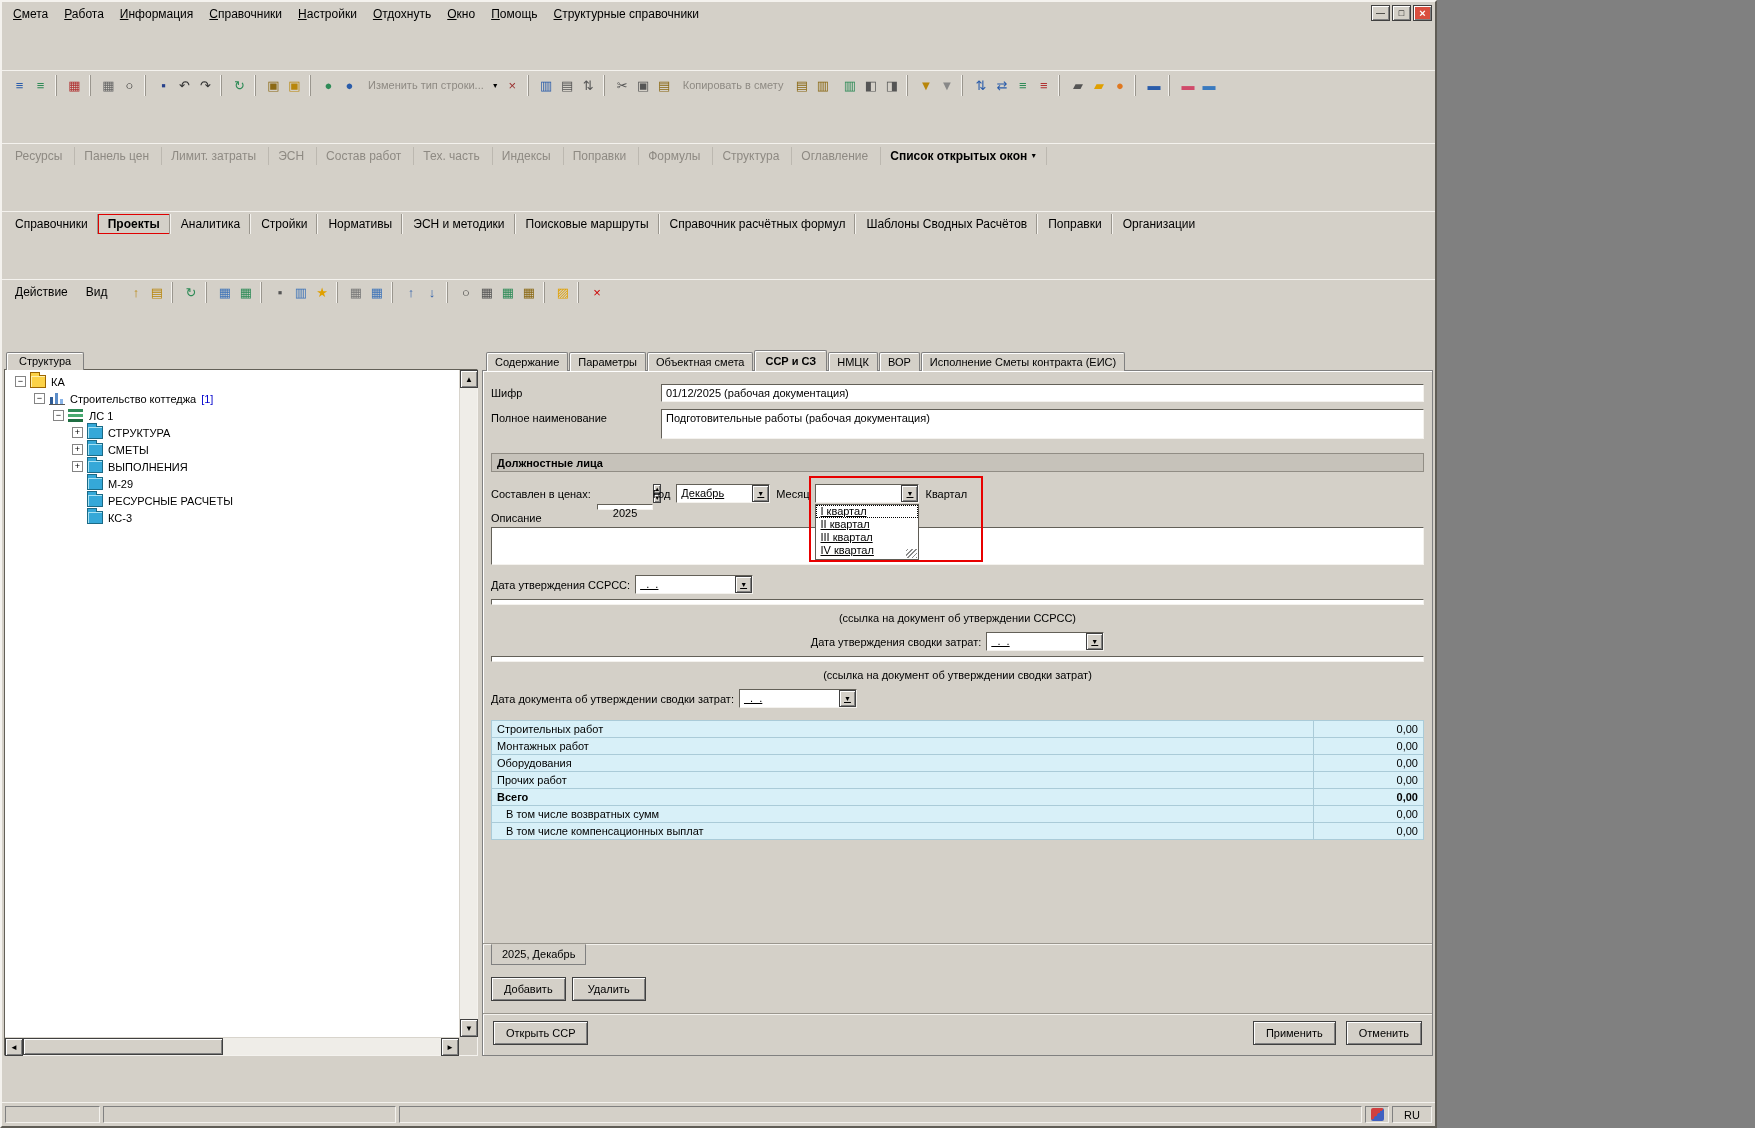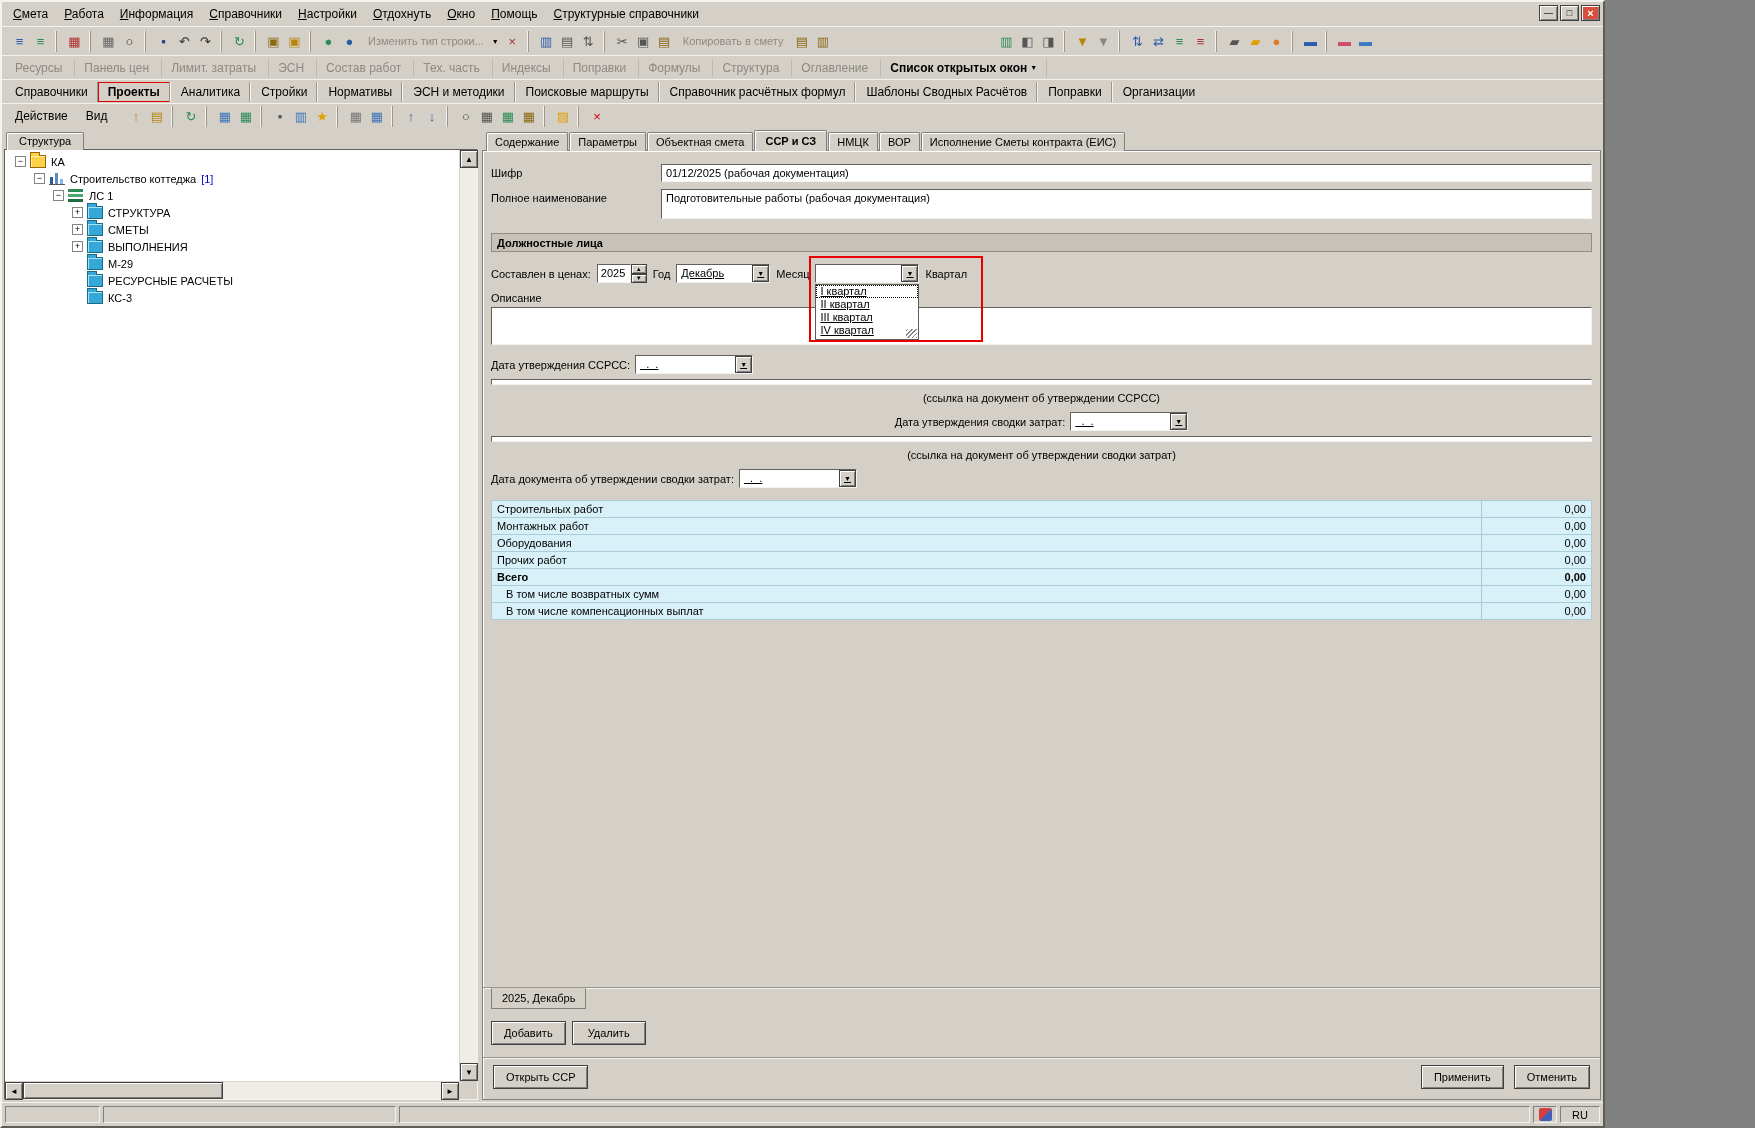--- a/index.html
+++ b/index.html
@@ -1,20 +1,20 @@
 <!DOCTYPE html>
 <html><head>
 <meta charset="utf-8">
 <style>
   * { box-sizing: border-box; margin: 0; padding: 0; }
   html,body { width:1755px; height:1128px; overflow:hidden; }
   body { font-family:"Liberation Sans", sans-serif; font-size:11px; color:#000; background:#808080; }
 
-  .app { width:1605px; height:1128px; background:#d4d0c8; display:flex; flex-direction:column;
-         border:2px solid; border-color:#f4f2ee #5f5c55 #5f5c55 #f4f2ee; }
+  .app { width:1437px; height:1128px; background:#d4d0c8; display:flex; flex-direction:column;
+         border:2px solid; border-color:#f4f2ee #5f5c55 #5f5c55 #f4f2ee;gap:44px; }
 
   
   .menubar { height:24px; display:flex; align-items:center; padding:1px 3px; position:relative; flex:none; }
   .menu-item { display:inline-block; padding:3px 8px; font-size:12px; cursor:default; }
   .menu-item::first-letter { text-decoration:underline; }
   .win-controls { position:absolute; right:3px; top:3px; display:flex; gap:2px; }
   .win-btn { width:19px; height:16px; background:#d4d0c8; border:1px solid #404040;
              box-shadow:inset 1px 1px 0 #fff, inset -1px -1px 0 #808080;
              font-size:9px; line-height:14px; text-align:center; }
   .win-btn[data-name="close-button"] { background:#d94f3f; color:#fff; font-weight:bold; font-size:11px; }
@@ -113,21 +113,21 @@
   .flabel-wide { width:170px; flex:none; }
   .tfield { background:#fff; border:1px solid; border-color:#636058 #f4f2ee #f4f2ee #636058;
             padding:2px 4px; font-size:11px; white-space:pre; overflow:hidden; }
   .grow { flex:1; min-width:0; }
   .tall { height:30px; align-self:stretch; }
 
   .section-header { margin-top:14px; height:19px; background:#c6c2ba; border:1px solid #918d85;
                     display:flex; align-items:center; padding-left:5px; font-weight:bold; flex:none; }
 
   .spinner { width:50px; height:19px; display:flex; margin-left:6px; }
-  .spin-val { flex:1; background:#fff; border:1px solid; border-color:#636058 #f4f2ee #f4f2ee #636058; padding:2px 3px; }
+  .spin-val { flex:1; background:#fff; border:1px solid; border-color:#636058 #f4f2ee #f4f2ee #636058; padding:2px 15px;margin-top:20px; }
   .spin-btns { width:16px; display:flex; flex-direction:column; }
   .spin-btn { flex:1; background:#d4d0c8; border:1px solid #404040;
               box-shadow:inset 1px 1px 0 #fff, inset -1px -1px 0 #808080;
               font-size:6px; line-height:6px; display:flex; align-items:center; justify-content:center; }
 
   .combo { height:19px; display:flex; background:#fff; border:1px solid; border-color:#636058 #f4f2ee #f4f2ee #636058;text-decoration:underline; }
   .combo-value { flex:1; padding:2px 4px; font-size:11px; white-space:pre; overflow:hidden; }
   .combo-btn { width:17px; flex:none; background:#d4d0c8; border:1px solid #404040;
                box-shadow:inset 1px 1px 0 #fff, inset -1px -1px 0 #808080;
                display:flex; align-items:center; justify-content:center; font-size:7px; }

